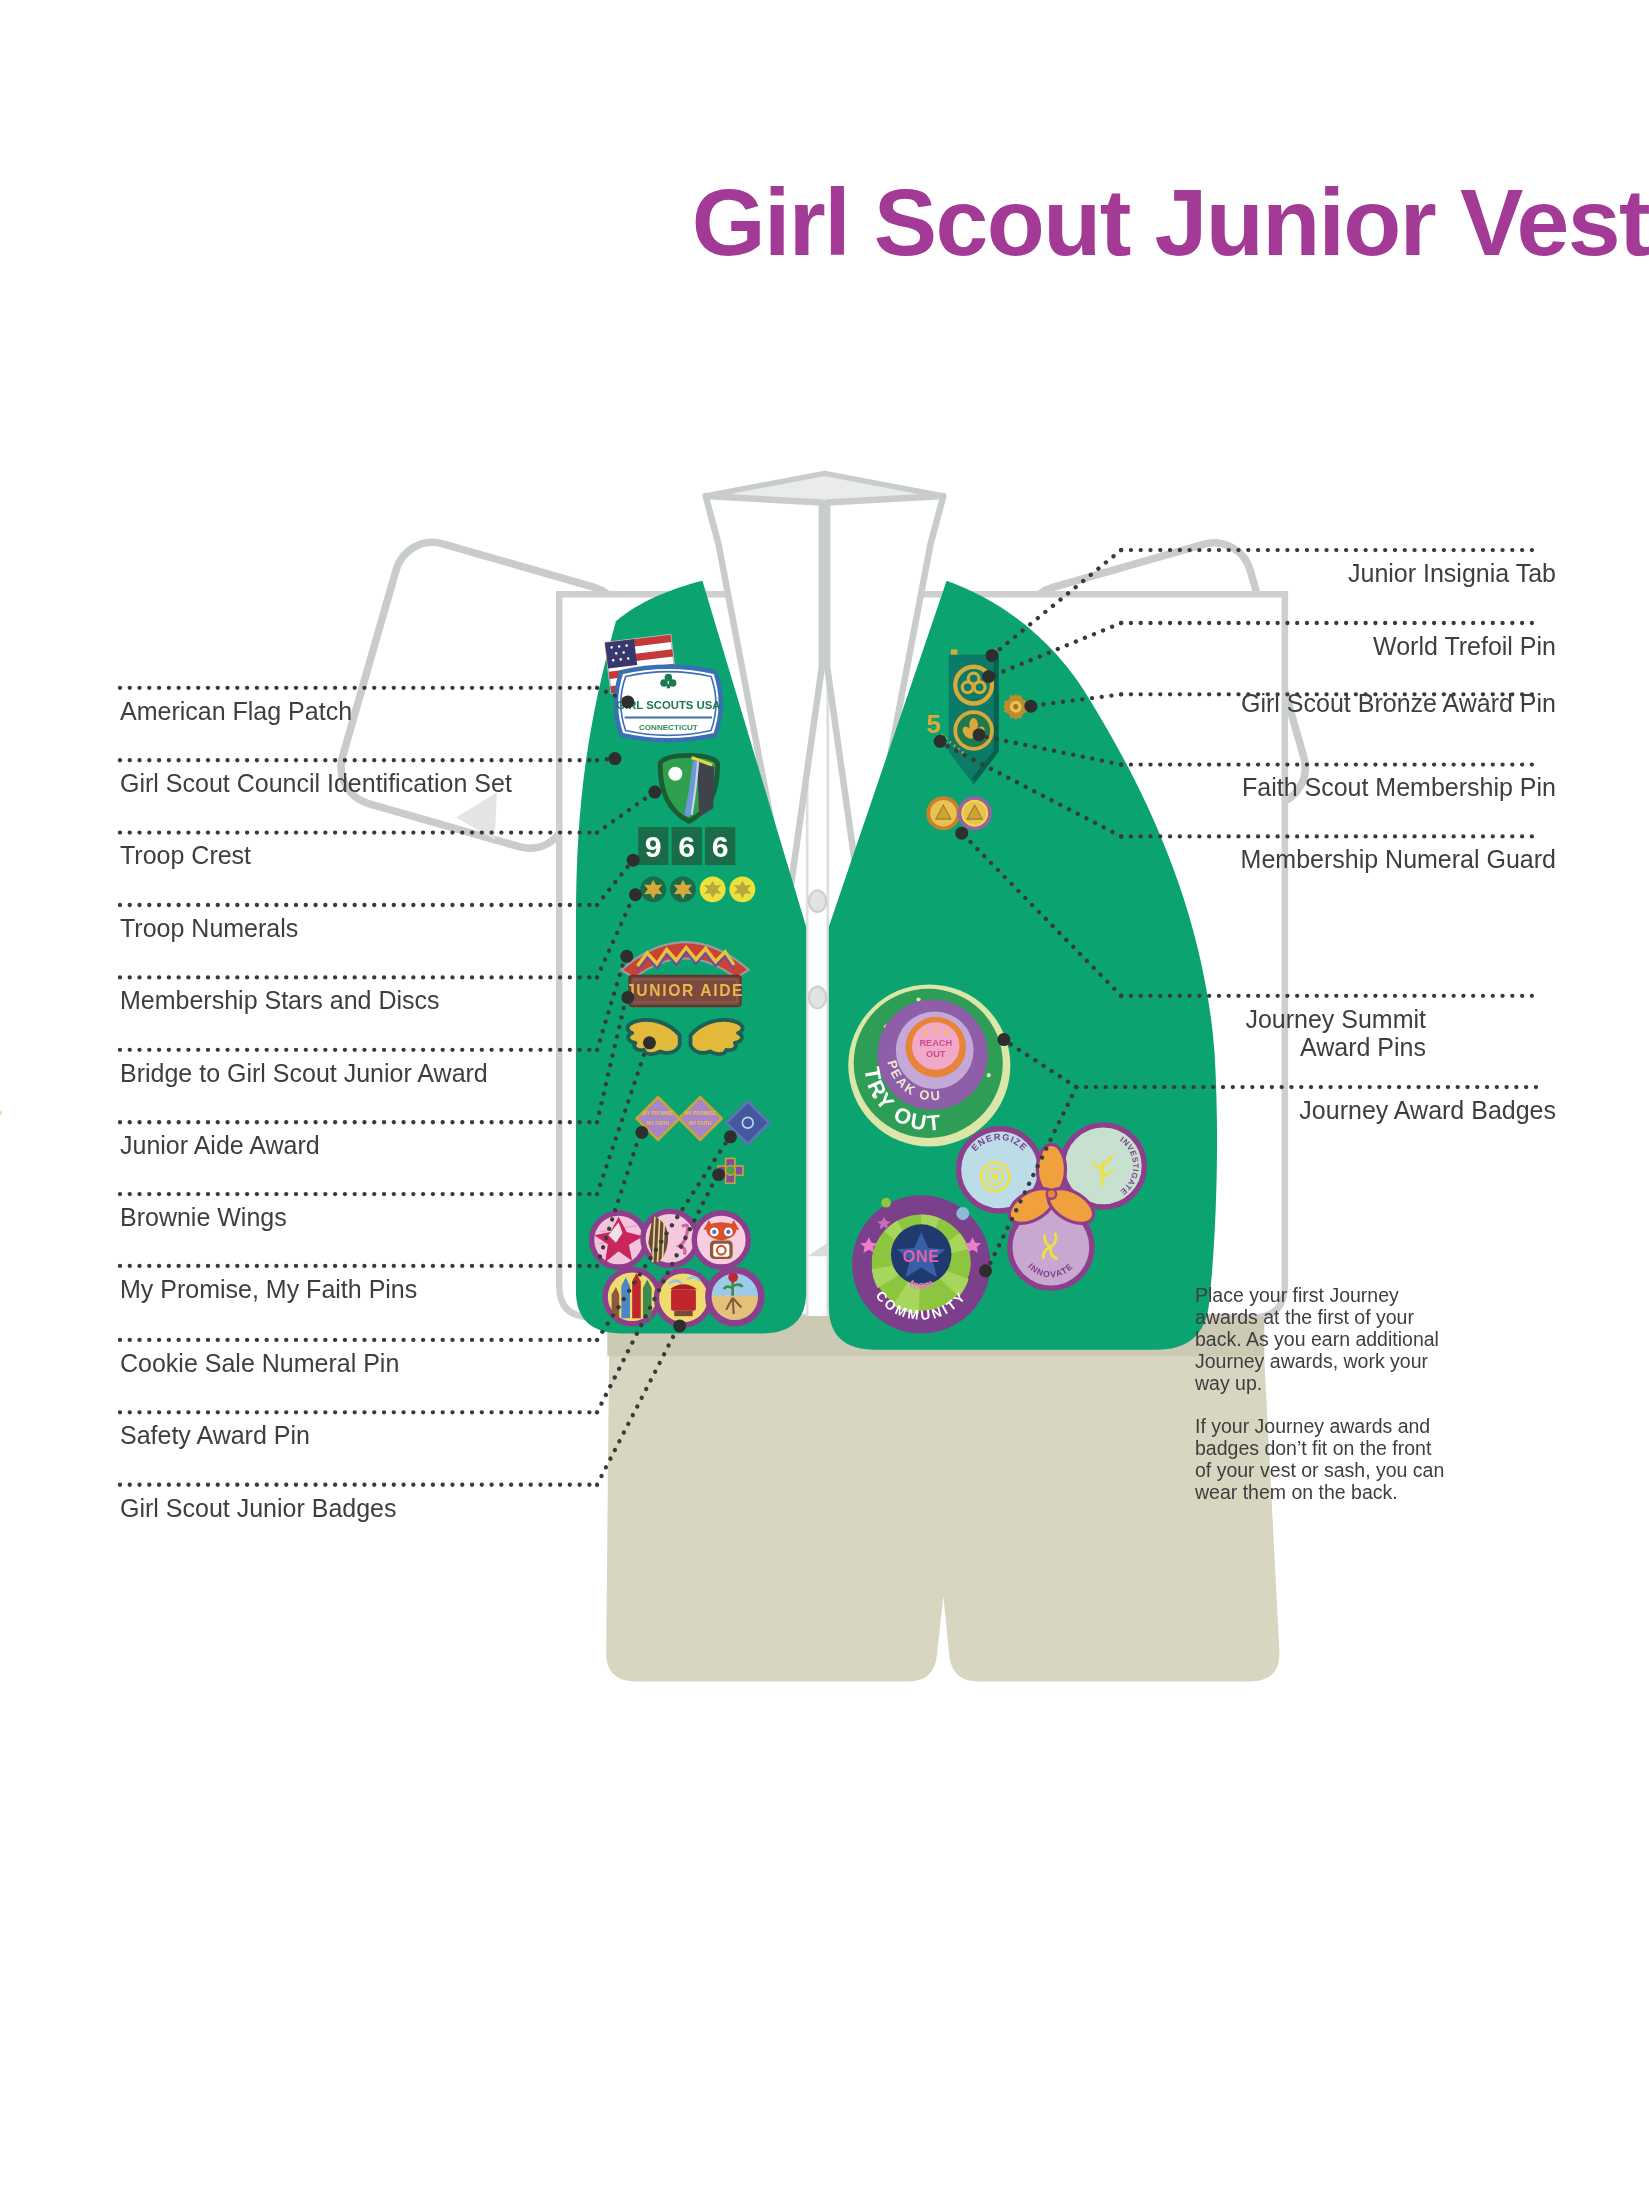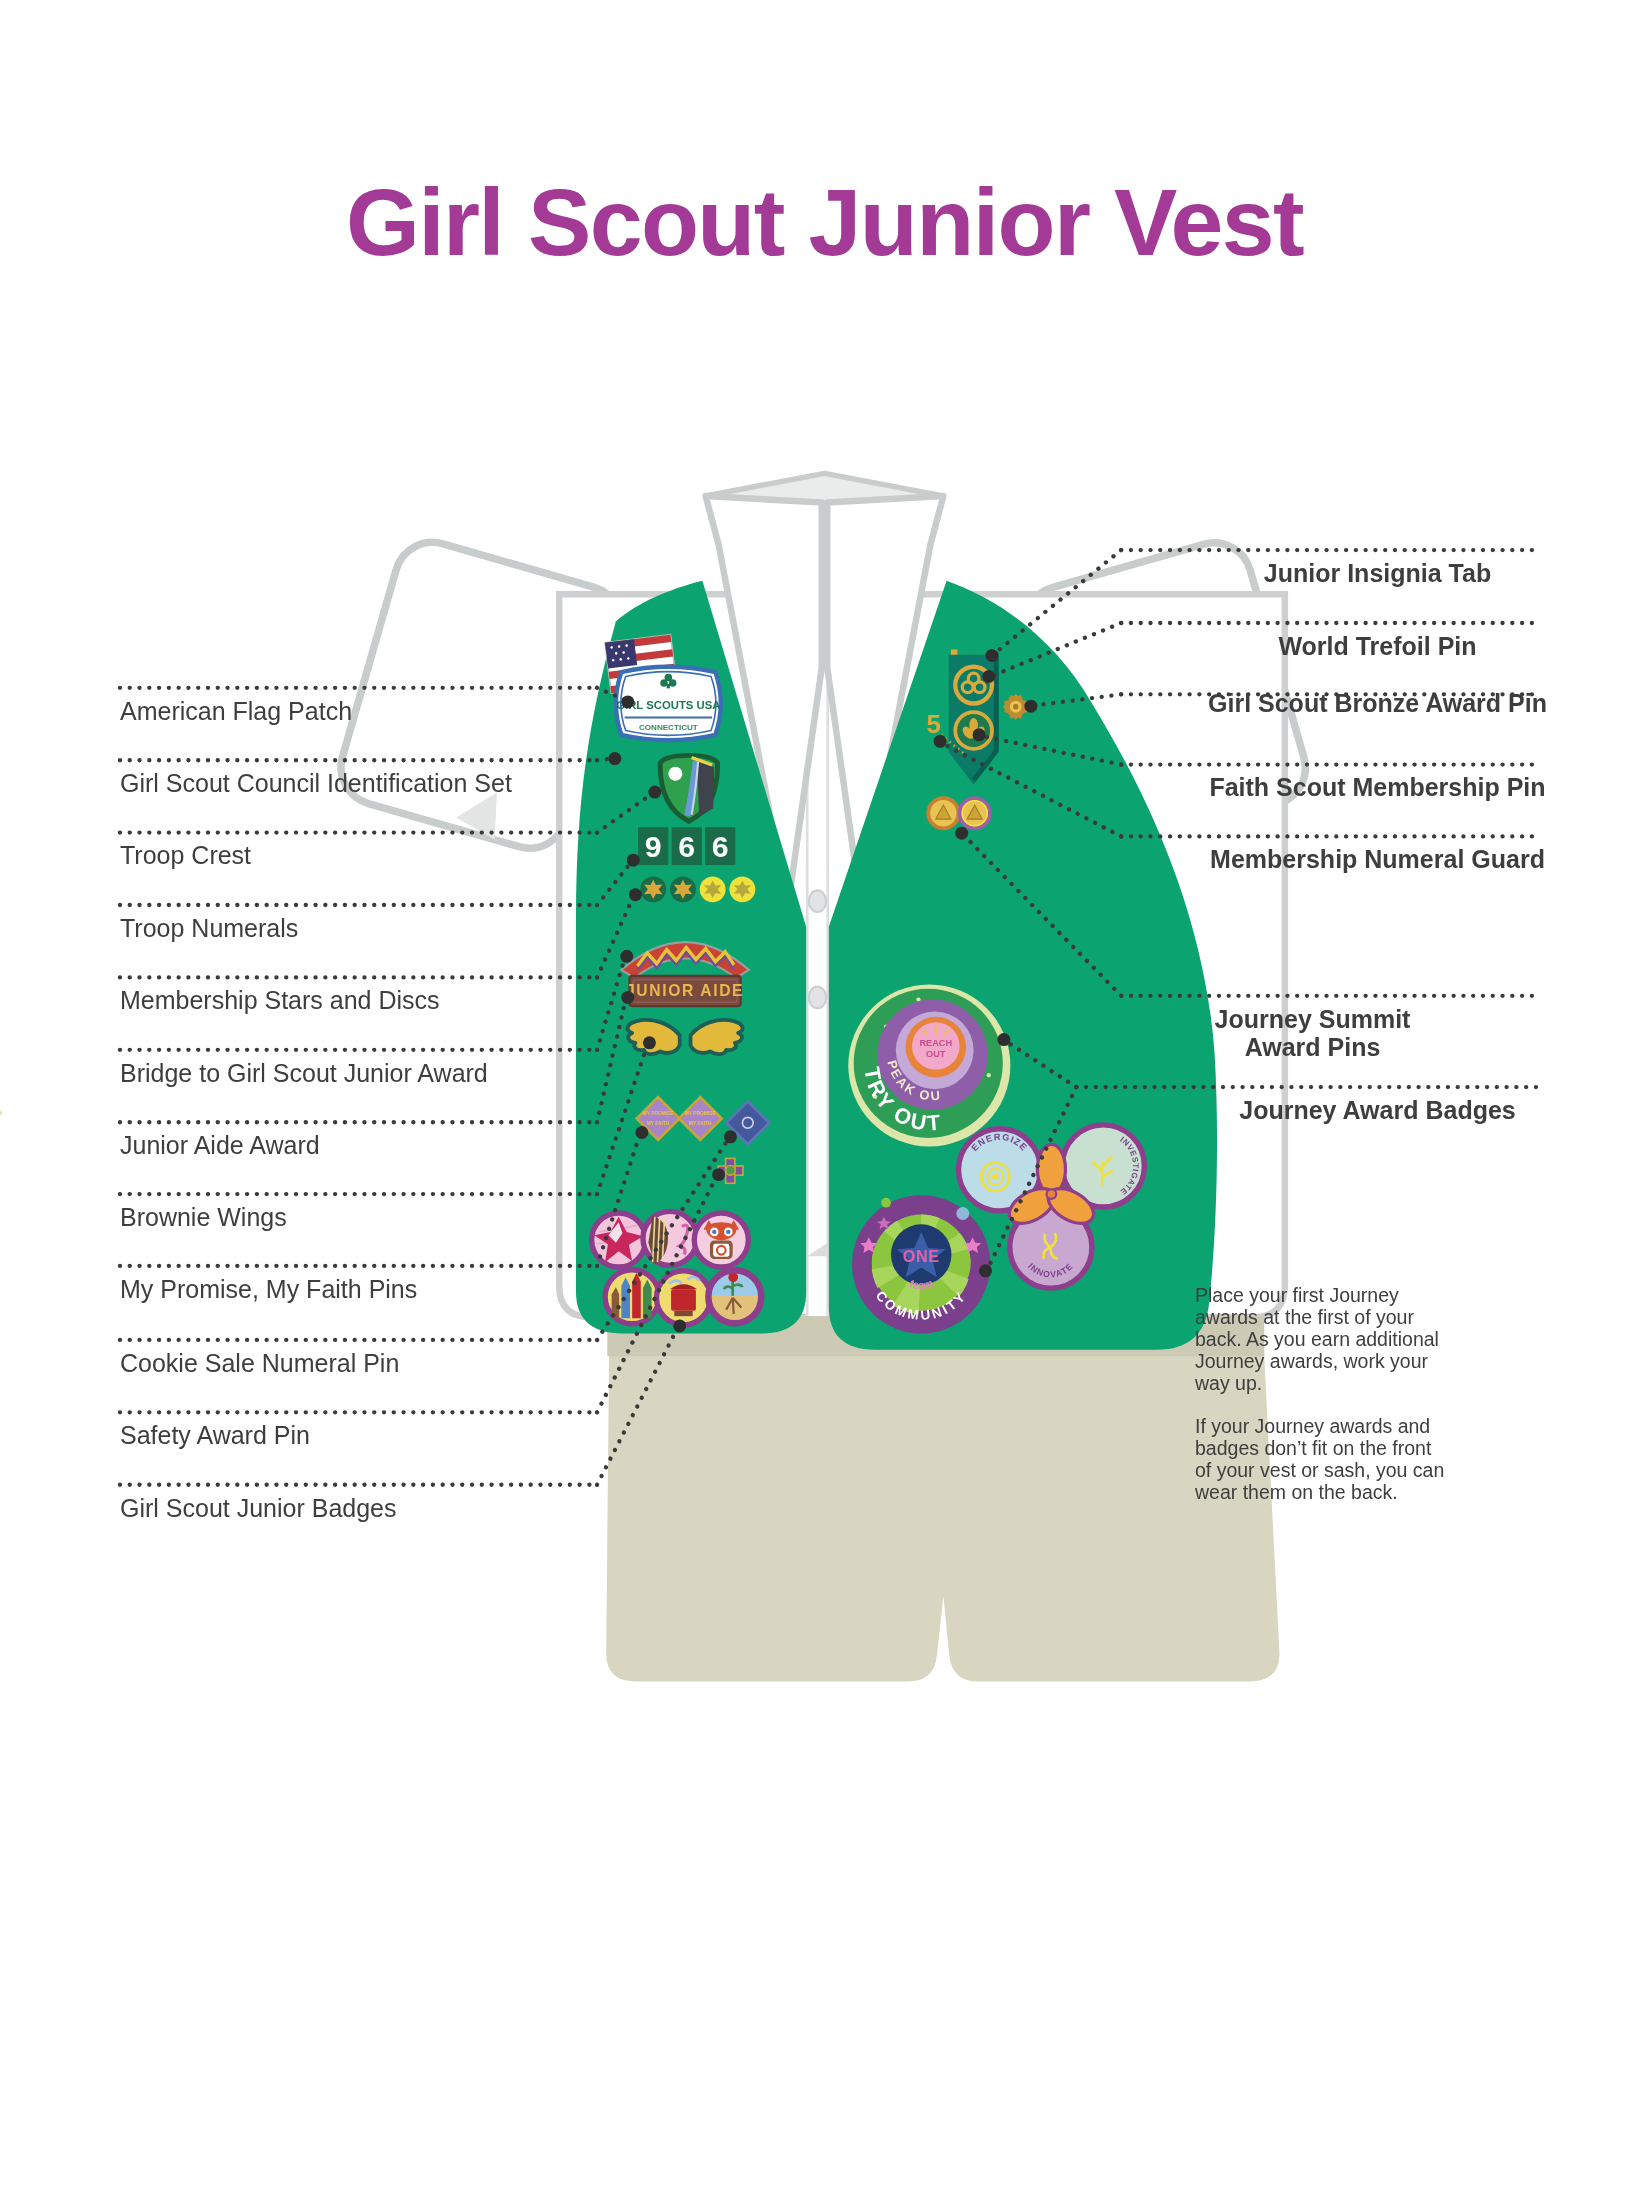--- a/index.html
+++ b/index.html
@@ -1,26 +1,26 @@
 <!DOCTYPE html>
 <html style="font-size:8.6px"><head>
 <meta charset="utf-8">
 <style>
   html,body{margin:0;padding:0;background:#ffffff;}
   body{width:1649px;height:2205px;position:relative;font-family:"Liberation Sans",sans-serif;overflow:hidden;}
   .page-title{
-    position:absolute;left:0;right:0;top:168px;text-align:center;
+    position:absolute;left:0;right:0;top:168px;text-align:right;
     font-size:95px;font-weight:bold;letter-spacing:-1.6px;color:#A23A96;
   }
   .label{
     position:absolute;color:#3E3E3E;font-size:25px;line-height:1.12;
     font-weight:normal;
   }
   .label-left{left:120px;width:497px;text-align:left;}
-  .label-right{left:1199px;width:357px;text-align:center;font-weight:bold;}
+  .label-right{left:1199px;width:357px;text-align:right;}
   .notes{
     position:absolute;left:1195px;top:1284px;width:324px;color:#3E3E3E;
     font-size:19.5px;line-height:22px;
   }
   .notes .para{margin-bottom:20.5px;}
   svg{position:absolute;left:0;top:0;}
   .svgtxt{font-family:"Liberation Sans",sans-serif;font-weight:bold;}
 </style>
 </head>
 <body>

